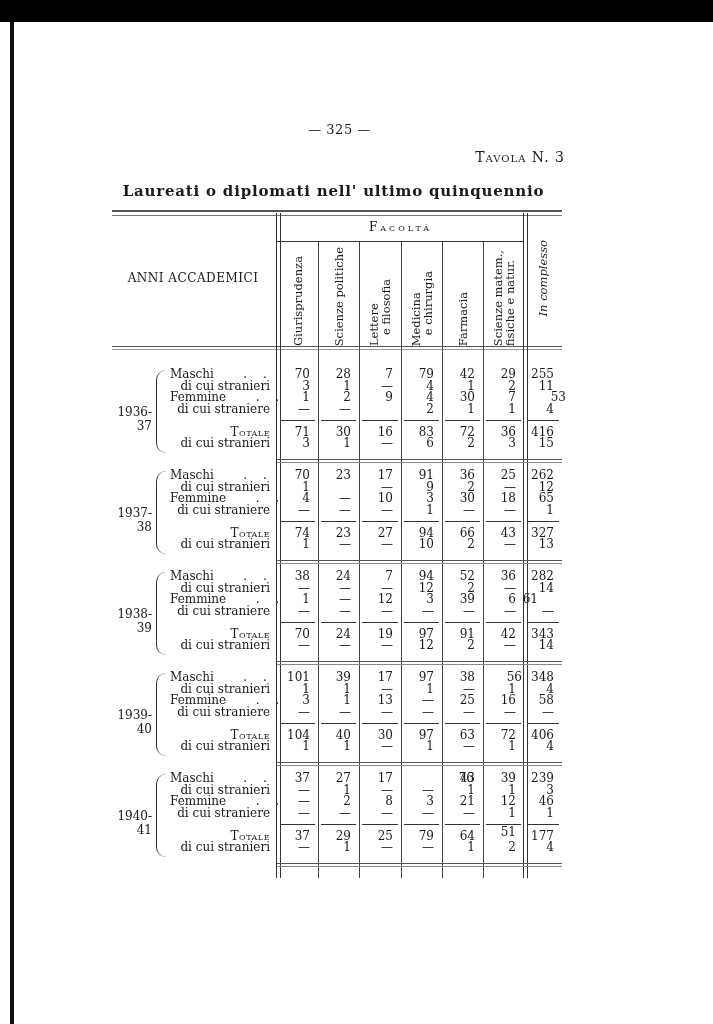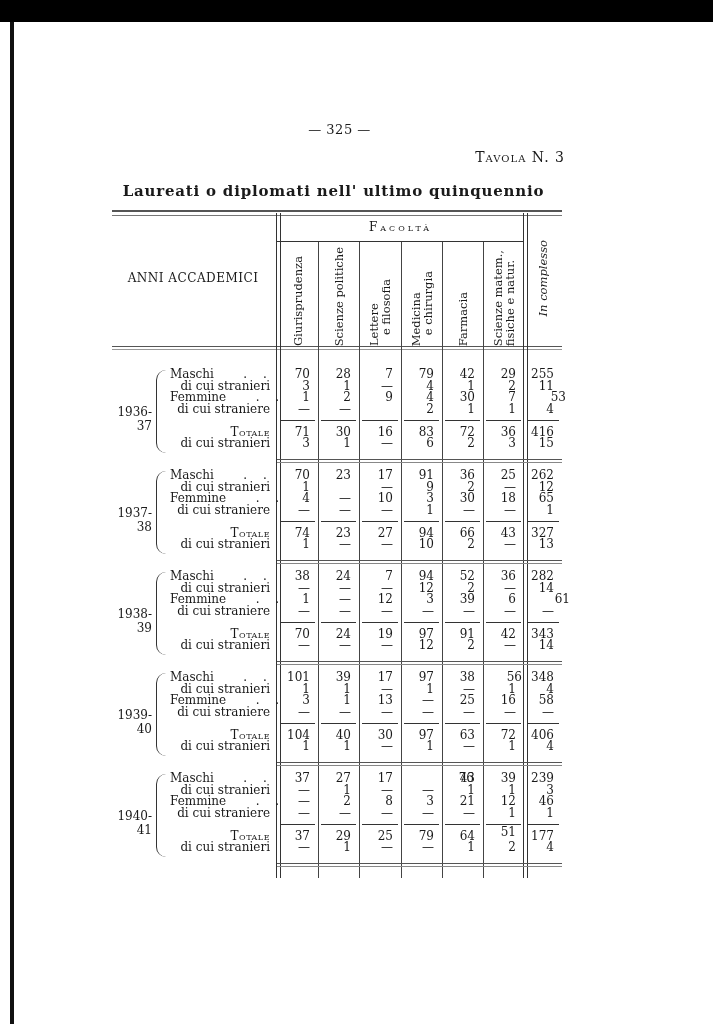--- a/index.html
+++ b/index.html
@@ -236,21 +236,21 @@
         <div class="cell" style="top: 11.5px; left: 289px; width: 33px;">12</div>
         <div class="cell" style="top: 11.5px; left: 330px; width: 33px;">2</div>
         <div class="cell" style="top: 11.5px; left: 371px; width: 33px;">—</div>
         <div class="cell" style="top: 11.5px; left: 412px; width: 30px;">14</div>
         <div class="cell" style="top: 23px; left: 165px; width: 33px;">1</div>
         <div class="cell" style="top: 23px; left: 206px; width: 33px;">—</div>
         <div class="cell" style="top: 23px; left: 247px; width: 34px;">12</div>
         <div class="cell" style="top: 23px; left: 289px; width: 33px;">3</div>
         <div class="cell" style="top: 23px; left: 330px; width: 33px;">39</div>
         <div class="cell" style="top: 23px; left: 371px; width: 33px;">6</div>
-        <div class="cell" style="top: 23px; left: 428px; width: 30px;">61</div>
+        <div class="cell" style="top: 23px; left: 396px; width: 30px;">61</div>
         <div class="cell" style="top: 34.5px; left: 165px; width: 33px;">—</div>
         <div class="cell" style="top: 34.5px; left: 206px; width: 33px;">—</div>
         <div class="cell" style="top: 34.5px; left: 247px; width: 34px;">—</div>
         <div class="cell" style="top: 34.5px; left: 289px; width: 33px;">—</div>
         <div class="cell" style="top: 34.5px; left: 330px; width: 33px;">—</div>
         <div class="cell" style="top: 34.5px; left: 371px; width: 33px;">—</div>
         <div class="cell" style="top: 34.5px; left: 412px; width: 30px;">—</div>
         <div class="cell" style="top: 57.5px; left: 165px; width: 33px;">70</div>
         <div class="cell" style="top: 57.5px; left: 206px; width: 33px;">24</div>
         <div class="cell" style="top: 57.5px; left: 247px; width: 34px;">19</div>

